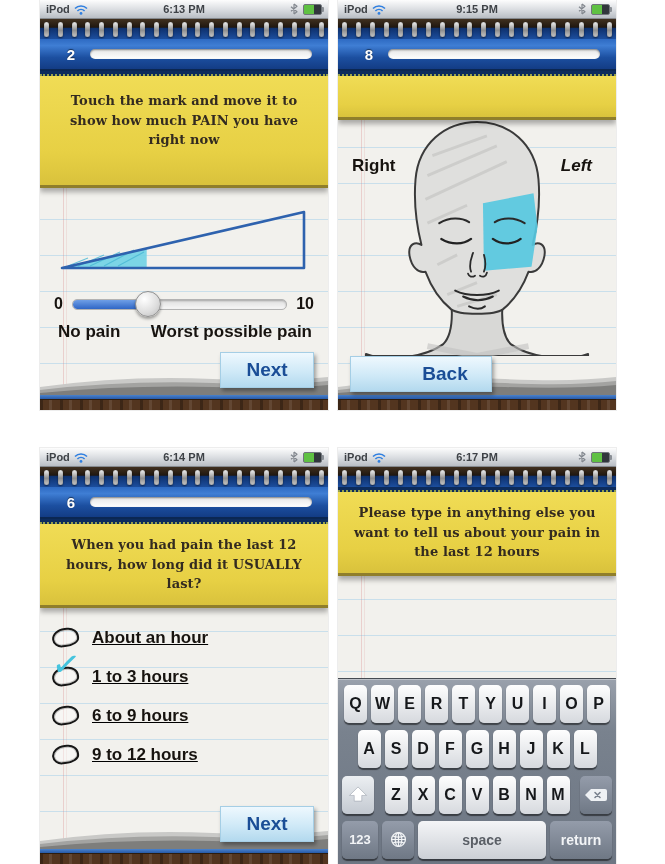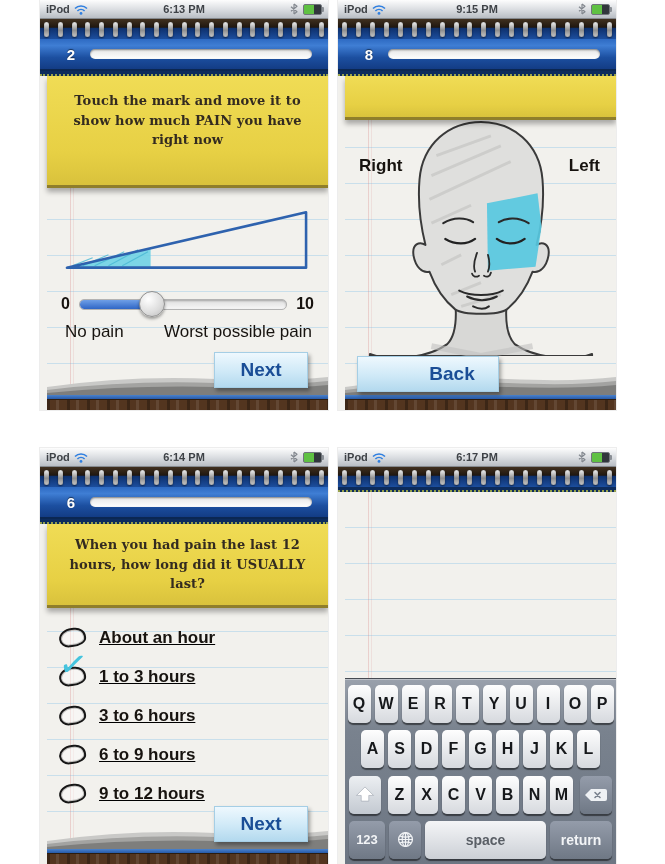--- a/index.html
+++ b/index.html
@@ -39,37 +39,37 @@
   .progress-track{flex:1;height:10px;border-radius:5px;background:linear-gradient(180deg,#e6e6e6,#ffffff);
                   box-shadow:inset 0 1px 2px rgba(0,0,0,.45);position:relative;overflow:hidden;margin-right:4px;}
   .progress-fill{height:100%;border-radius:5px;background:linear-gradient(180deg,#8ab4ee 0%,#4a84dc 55%,#3a72cc 100%);}
   .stitch{flex:0 0 5px;height:5px;background:#0d2c5c;border-bottom:2px dotted #97a24b;box-sizing:border-box;}
 
   
   .content{position:relative;flex:1;background-color:#f2f1ed;
     background-image:
       linear-gradient(90deg,transparent 23px,rgba(214,130,130,.30) 23px,rgba(214,130,130,.30) 24px,
                       transparent 24px,transparent 26px,rgba(214,130,130,.16) 26px,rgba(214,130,130,.16) 27px,transparent 27px),
-      repeating-linear-gradient(180deg,transparent 0 35px,#c9dfeb 35px 36px); margin-left: 7px;}
+      repeating-linear-gradient(180deg,transparent 0 35px,#c9dfeb 35px 36px);}
 
   
   .note{position:relative;z-index:2;background:linear-gradient(180deg,#f0dc55 0%,#e7d044 70%,#d9c23c 100%);
         border-bottom:3px solid #8f7e2b;box-shadow:0 4px 5px rgba(0,0,0,.30);
         text-align:center;color:#332b20;font-family:"DejaVu Serif",serif;font-weight:bold;
         font-size:13px;line-height:1.5;letter-spacing:.1px;box-sizing:border-box;}
   .note-a{height:112px;padding:15px 14px 0;}
   .note-b{height:44px;}
   .note-q{height:84px;padding:11px 12px 0;}
 
   
   .btn{position:absolute;width:92px;height:34px;z-index:3;display:flex;align-items:center;justify-content:center;
        background:linear-gradient(180deg,#eef8fe 0%,#cfe9f7 55%,#b3d9ee 100%);
        border:1px solid #a5cee5;box-shadow:2px 3px 4px rgba(0,0,0,.35);
        font-weight:bold;font-size:19px;color:#1a4d96;cursor:pointer;}
-  .btn-next{right:20px;bottom:22px;}
+  .btn-next{right:14px;bottom:22px;}
   .btn-back{left:12px;bottom:18px;padding-left:48px;}
 
   
   .curl{position:absolute;left:0;right:0;bottom:15px;height:26px;z-index:1;}
   .bluestrip{position:absolute;left:0;right:0;bottom:10px;height:5px;z-index:2;
              background:linear-gradient(180deg,#4a82cc,#1e4f9e);}
   .wood{position:absolute;left:0;right:0;bottom:0;height:10px;z-index:2;background-color:#53351f;
         background-image:repeating-linear-gradient(90deg,rgba(0,0,0,.28) 0 3px,transparent 3px 9px,
                          rgba(255,255,255,.09) 9px 12px,transparent 12px 20px);
         border-top:1px solid #2c1c0e;}
@@ -80,26 +80,26 @@
   .slider-end{font-weight:bold;font-size:16px;color:#17130f;}
   .slider-track{flex:1;height:9px;border-radius:5px;border:1px solid #b3b3b3;position:relative;
                 background:linear-gradient(180deg,#dedede,#f7f7f7);box-shadow:inset 0 1px 2px rgba(0,0,0,.25);}
   .slider-fill{position:absolute;left:0;top:0;bottom:0;border-radius:5px;
                background:linear-gradient(180deg,#6f9fe6,#2f66c6);}
   .slider-thumb{position:absolute;top:50%;width:24px;height:24px;border-radius:50%;
                 background:radial-gradient(circle at 35% 30%,#ffffff,#dcdcdc 60%,#b9b9b9);
                 border:1px solid #8f8f8f;box-shadow:0 2px 3px rgba(0,0,0,.35);
                 transform:translate(-50%,-50%);cursor:grab;}
   .slider-captions{display:flex;justify-content:space-between;margin:9px 16px 0 18px;
-                   font-weight:normal;font-size:17px;color:#17130f;position:relative;z-index:1;gap:20px;}
+                   font-weight:bold;font-size:17px;color:#17130f;position:relative;z-index:1;gap:20px;}
 
   
   .side-label{position:absolute;top:80px;z-index:2;font-weight:bold;font-size:17px;color:#17130f;}
   .side-right{left:14px;}
-  .side-left{right:16px;}
+  .side-left{right:24px;font-style:italic;}
   .head-wrap{position:absolute;top:40px;left:50%;transform:translateX(-50%);width:238px;height:240px;z-index:1;}
 
   
   .options{margin:10px 8px 0 12px;position:relative;z-index:1;text-decoration:underline;}
   .option{display:flex;align-items:center;gap:13px;height:39px;position:relative;cursor:pointer;}
   .bubble{flex:0 0 27px;width:27px;height:19px;border:2px solid #161616;box-sizing:border-box;
           border-radius:55% 45% 60% 40% / 60% 55% 45% 50%;transform:rotate(-6deg);
           box-shadow:inset 0 0 0 1px rgba(40,40,40,.25);background:rgba(255,255,255,.4);}
   .option-label{font-weight:bold;font-size:17px;color:#17130f;}
   .check{position:absolute;left:0;top:-13px;font-size:34px;font-weight:bold;color:#45c4de;
@@ -365,25 +365,20 @@
           <span class="option-label">About an hour</span>
         </div>
         <div class="option">
           <span class="bubble"></span>
           <span class="check" style="visibility: visible;">✓</span>
           <span class="option-label">1 to 3 hours</span>
         </div>
         <div class="option">
           <span class="bubble"></span>
 
-          <span class="option-label">3 to 6 hours</span>
-        </div>
-        <div class="option">
-          <span class="bubble"></span>
-
           <span class="option-label">6 to 9 hours</span>
         </div>
         <div class="option">
           <span class="bubble"></span>
 
           <span class="option-label">9 to 12 hours</span>
         </div>
       </div>
       <div class="btn btn-next">Next</div>
       <div class="curl">
@@ -435,20 +430,23 @@
           <span class="ring"></span>
           <span class="ring"></span>
           <span class="ring"></span>
           <span class="ring"></span>
           <span class="ring"></span>
           <span class="ring"></span>
         </div>
       </div>
     <div class="stitch"></div>
     <div class="content">
+      <div class="note note-q">
+        <span>Please type in anything else you want to tell us about your pain in the last 12 hours</span>
+      </div>
       <div class="keyboard">
         <div class="krow">
             <div class="key">Q</div>
             <div class="key">W</div>
             <div class="key">E</div>
             <div class="key">R</div>
             <div class="key">T</div>
             <div class="key">Y</div>
             <div class="key">U</div>
             <div class="key">I</div>

